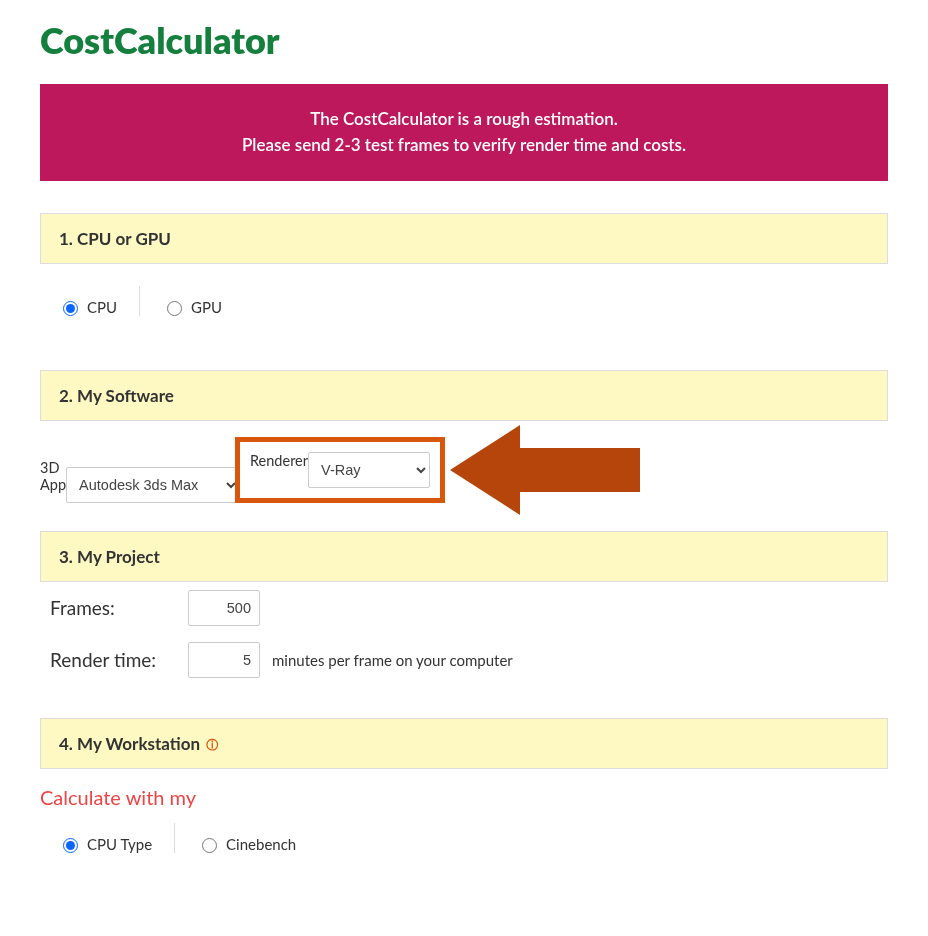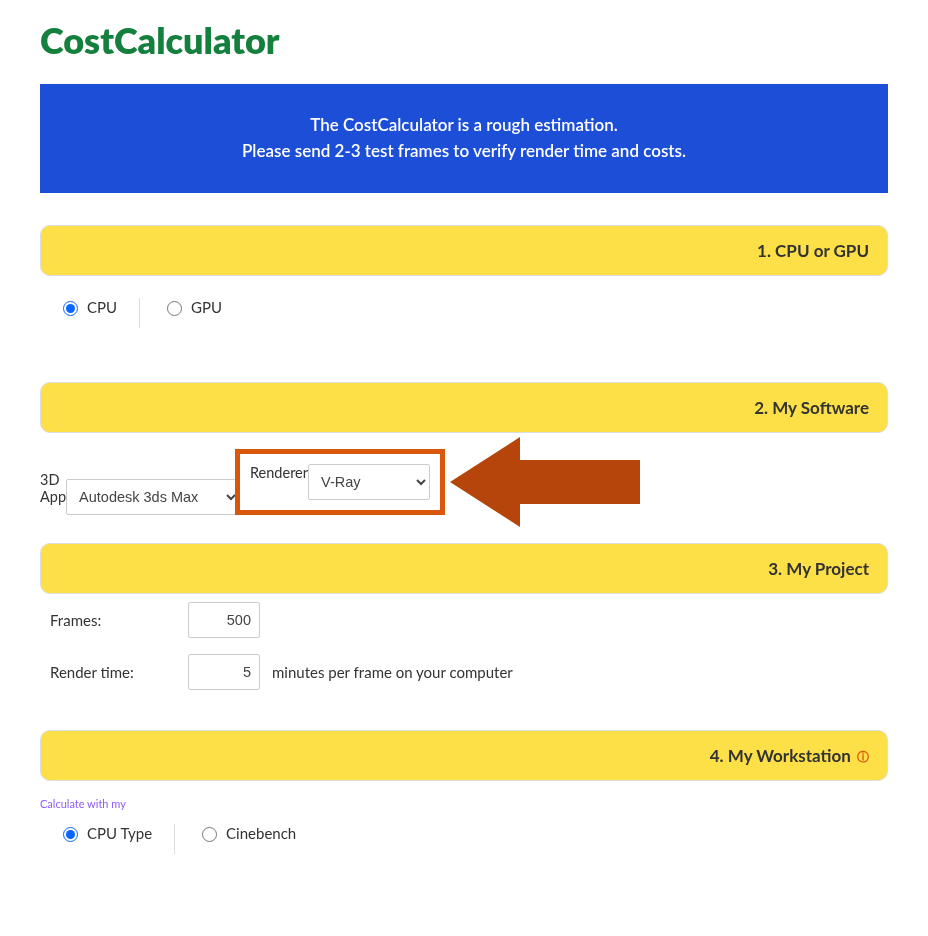--- a/index.html
+++ b/index.html
@@ -14,42 +14,41 @@
   .container {
     padding: 0 40px 40px 40px;
   }
   h1 {
     font-size: 36px;
     font-weight: 800;
     margin: 18px 0 22px 0;
     color: #15803d;
   }
   .banner {
-    background: #1d4ed8;
+    background: #be185d;
     color: #fff;
     text-align: center;
-    padding: 28px 20px;
+    padding: 22px 20px;
     font-size: 17px;
     font-weight: 600;
     line-height: 1.55;
   }
   .section-header {
-    background: #fde047;
+    background: #fef9c3;
     border: 1px solid #ddd;
-    border-radius: 10px;
+    border-radius: 0;
     padding: 14px 18px;
     font-size: 17px;
     font-weight: 700;
     color: #333;
     margin-top: 32px;
-    text-align: right;
   }
   .radio-row {
     display: flex;
-    align-items: flex-start;
+    align-items: flex-end;
     padding: 22px 18px 22px 18px;
   }
   .radio-option {
     display: flex;
     align-items: center;
     margin-right: 22px;
     font-size: 15px;
     color: #333;
   }
   .radio-option input {
@@ -94,21 +93,21 @@
   .arrow {
     position: absolute;
     left: 100%;
     top: 50%;
     transform: translateY(-50%);
     margin-left: 10px;
   }
   .row-label {
     display: inline-block;
     width: 130px;
-    font-size: 15px;
+    font-size: 19px;
     color: #333;
   }
   .inline-row {
     display: flex;
     align-items: center;
     padding: 8px 10px;
     gap: 8px;
   }
   .num-input {
     width: 72px;
@@ -121,22 +120,22 @@
     margin-left: 4px;
   }
   .info-icon {
     display: inline-block;
     color: #d9560d;
     font-size: 12px;
     vertical-align: 1px;
     margin-left: 2px;
   }
   .sub-label {
-    font-size: 11px;
-    color: #8b5cf6;
+    font-size: 20px;
+    color: #ef4444;
     padding: 8px 0 4px 0;
   }
 </style>
 </head>
 <body>
 
 <div class="container">
   <h1>CostCalculator</h1>
 
   <div class="banner">

